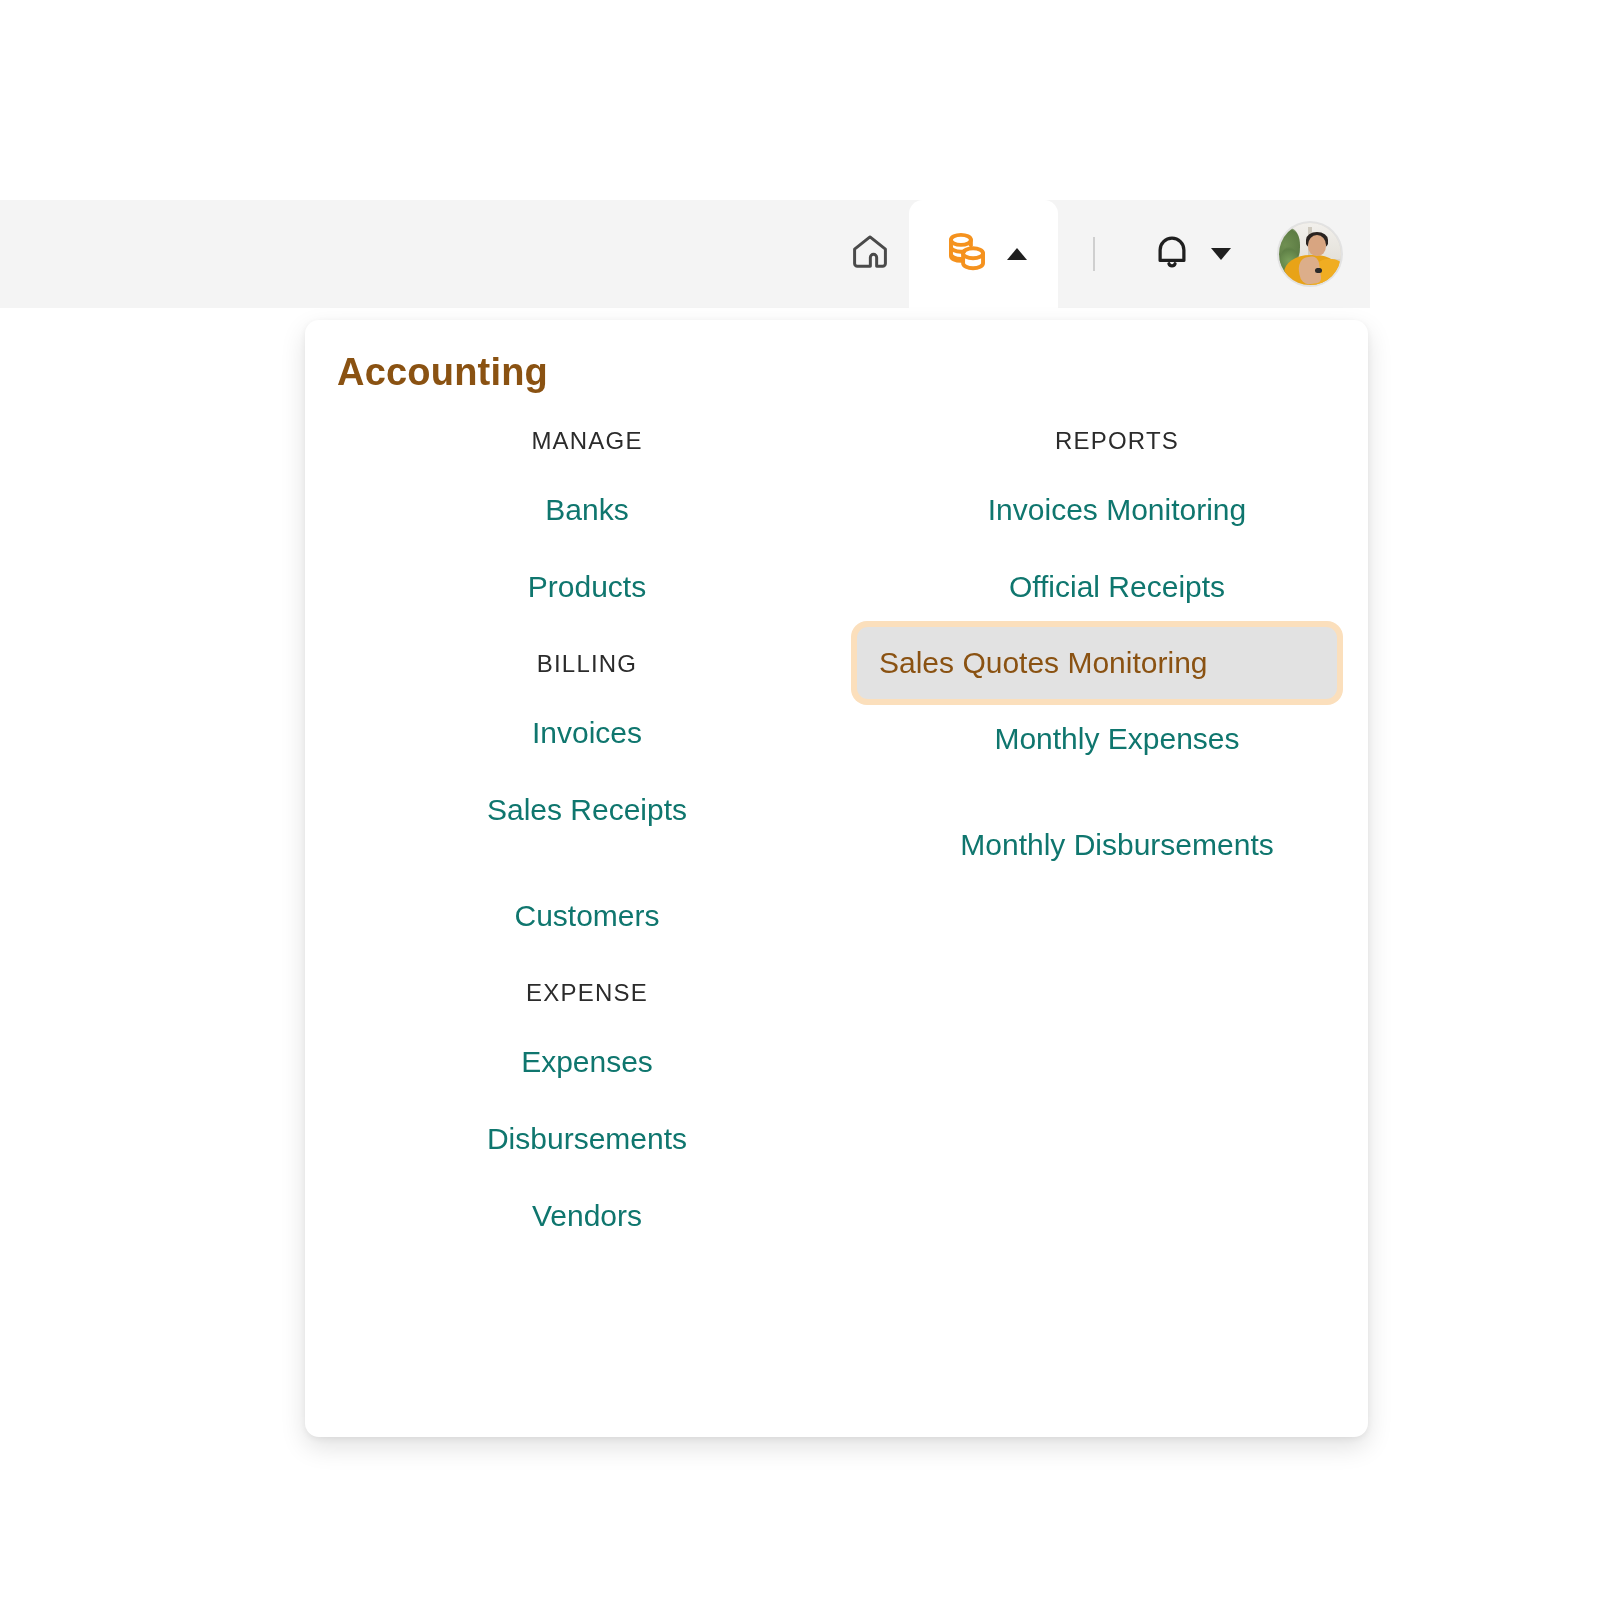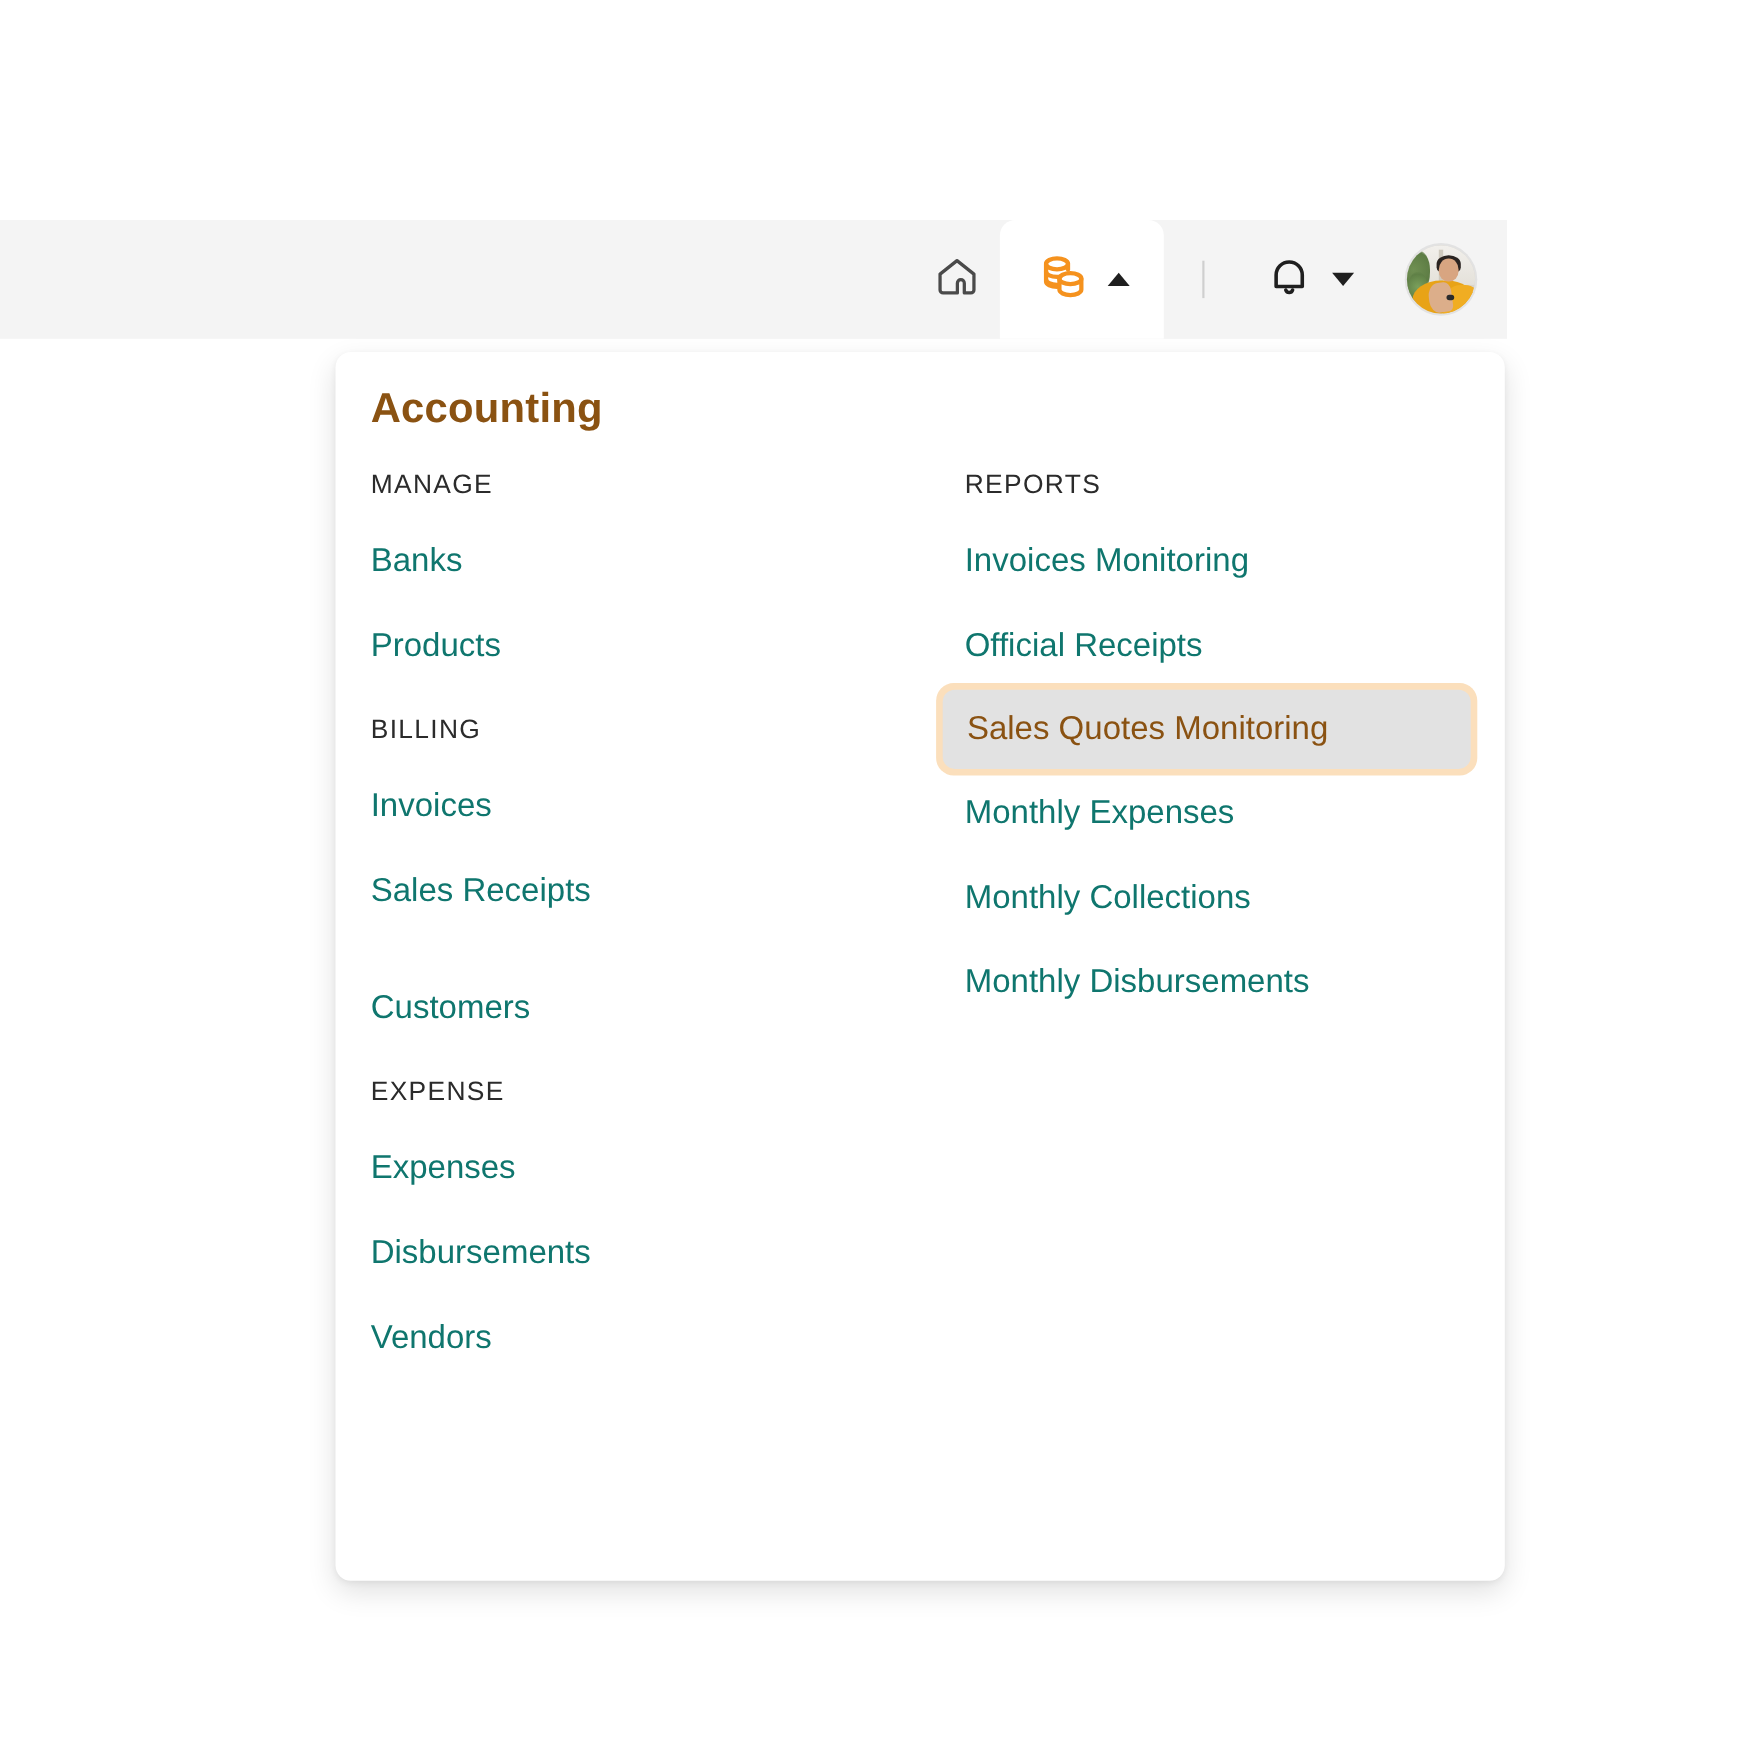--- a/index.html
+++ b/index.html
@@ -10,20 +10,21 @@
     height: 1600px;
     overflow: hidden;
     font-family: "Liberation Sans", sans-serif;
   }
 
   #root {
     position: relative;
     width: 1600px;
     height: 1600px;
     background: #ffffff;
+    text-align: center;
   }
 
   
   .topbar {
     position: absolute;
     left: 0;
     top: 200px;
     width: 1370px;
     height: 108px;
     background: #f4f4f4;
@@ -335,21 +336,20 @@
       <div style="height:10px"></div>
       <div class="hl-wrap">
         <div class="hl-inner">
           <div class="menu-item">Sales Quotes Monitoring</div>
         </div>
       </div>
       <div style="height:10px"></div>
 
       <div class="menu-item">Monthly Expenses</div>
       <div class="spacer-item"></div>
-      <div class="menu-item">Monthly Collections</div>
       <div class="spacer-item"></div>
       <div class="menu-item">Monthly Disbursements</div>
 
     </div>
 
   </div>
 
 </div>
 
 </body></html>

